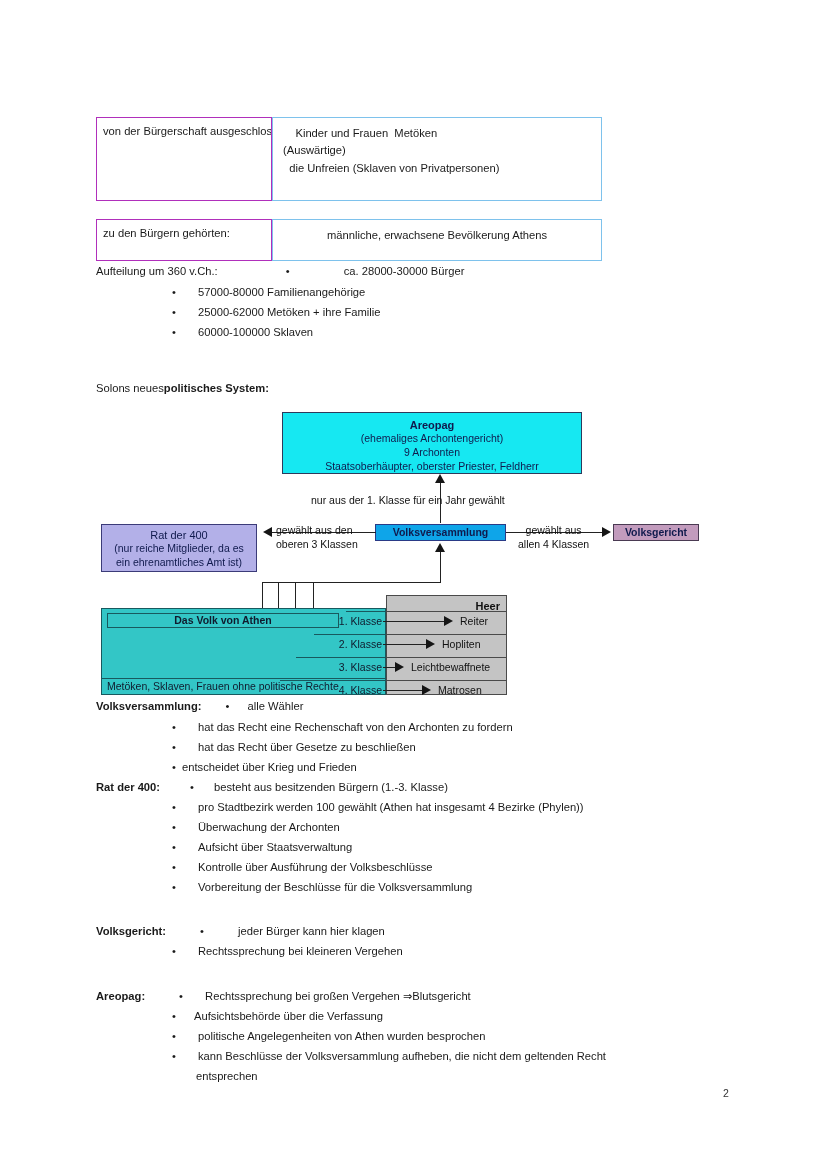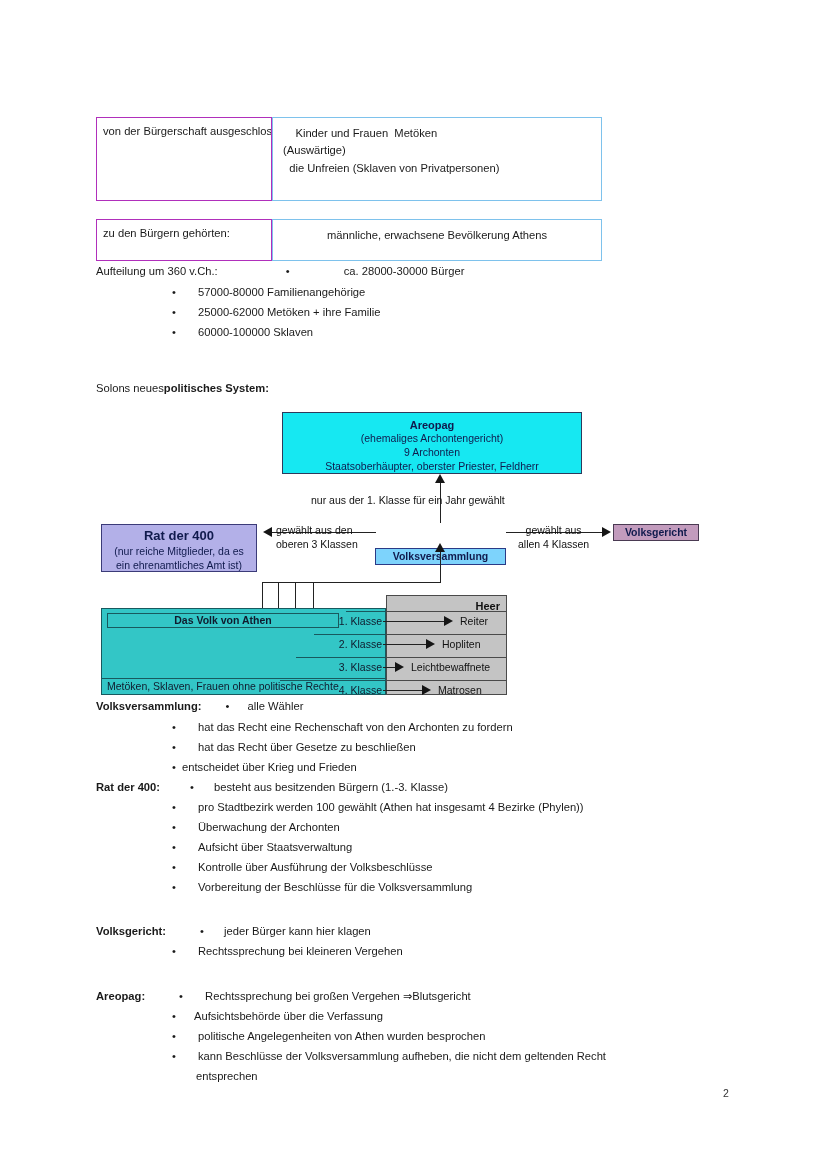--- a/index.html
+++ b/index.html
@@ -77,31 +77,30 @@
   .box-areopag {
     background: #16e8f2;
     border: 1.3px solid #2d3a5c !important;
   }
   .box-areopag .t1 { font-weight: bold; font-size: 11px; }
   .box-rat {
     background: #b3b0e8;
     border: 1.3px solid #3b3b78 !important;
     color: #101a4d;
   }
-  .box-rat .t1 { font-weight: bold; font-size: 13px; }
+  .box-rat .t1 { font-weight: normal; font-size: 11px; }
   .box-vv {
-    background: #7dd3fc;
+    background: #0ea5e9;
     border: 1.3px solid #2a3a86 !important;
     font-weight: bold;
     font-size: 11px;
     color: #101a4d;
     display: flex;
     align-items: flex-end;
     justify-content: center;
-    margin-top: 24px;
   }
   .box-vg {
     background: #c29bbd;
     border: 1.3px solid #4a3a52 !important;
     font-weight: bold;
     font-size: 11px;
     color: #231026;
     display: flex;
     align-items: center;
     justify-content: center;
@@ -394,21 +393,21 @@
   <span style="margin-left:16px;">Kontrolle über Ausführung der Volksbeschlüsse</span>
 </div>
 <div class="bl-row" style="left:172px; top:881px;">
   <span class="bl-dot">•</span>
   <span style="margin-left:16px;">Vorbereitung der Beschlüsse für die Volksversammlung</span>
 </div>
 
 <div class="bl-row" style="left:96px; top:925px;">
   <span class="bl-label">Volksgericht:</span>
   <span class="bl-dot" style="margin-left:34px;">•</span>
-  <span style="margin-left:14px;">jeder Bürger kann hier klagen</span>
+  <span style="margin-left:28px;">jeder Bürger kann hier klagen</span>
 </div>
 <div class="bl-row" style="left:172px; top:945px;">
   <span class="bl-dot">•</span>
   <span style="margin-left:16px;">Rechtssprechung bei kleineren Vergehen</span>
 </div>
 
 <div class="bl-row" style="left:96px; top:990px;">
   <span class="bl-label">Areopag:</span>
   <span class="bl-dot" style="margin-left:34px;">•</span>
   <span style="margin-left:16px;">Rechtssprechung bei großen Vergehen ⇒Blutsgericht</span>

